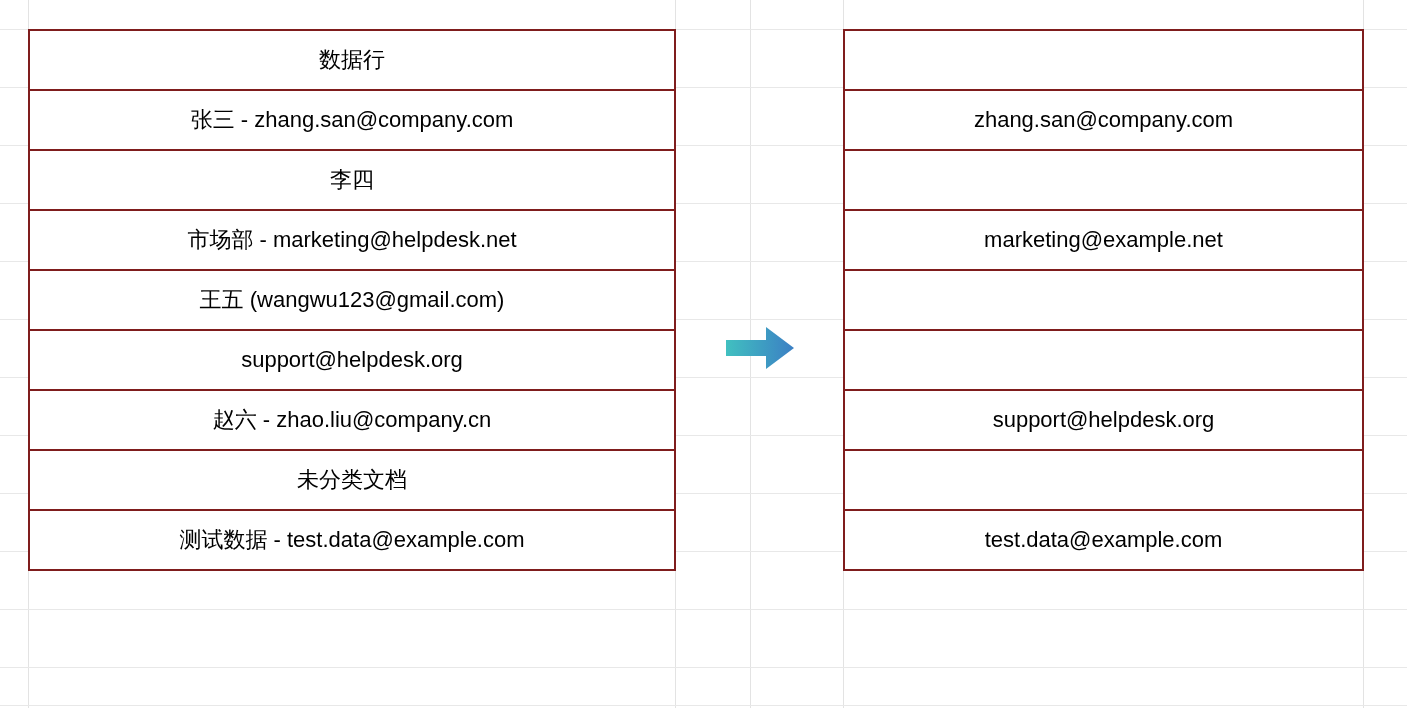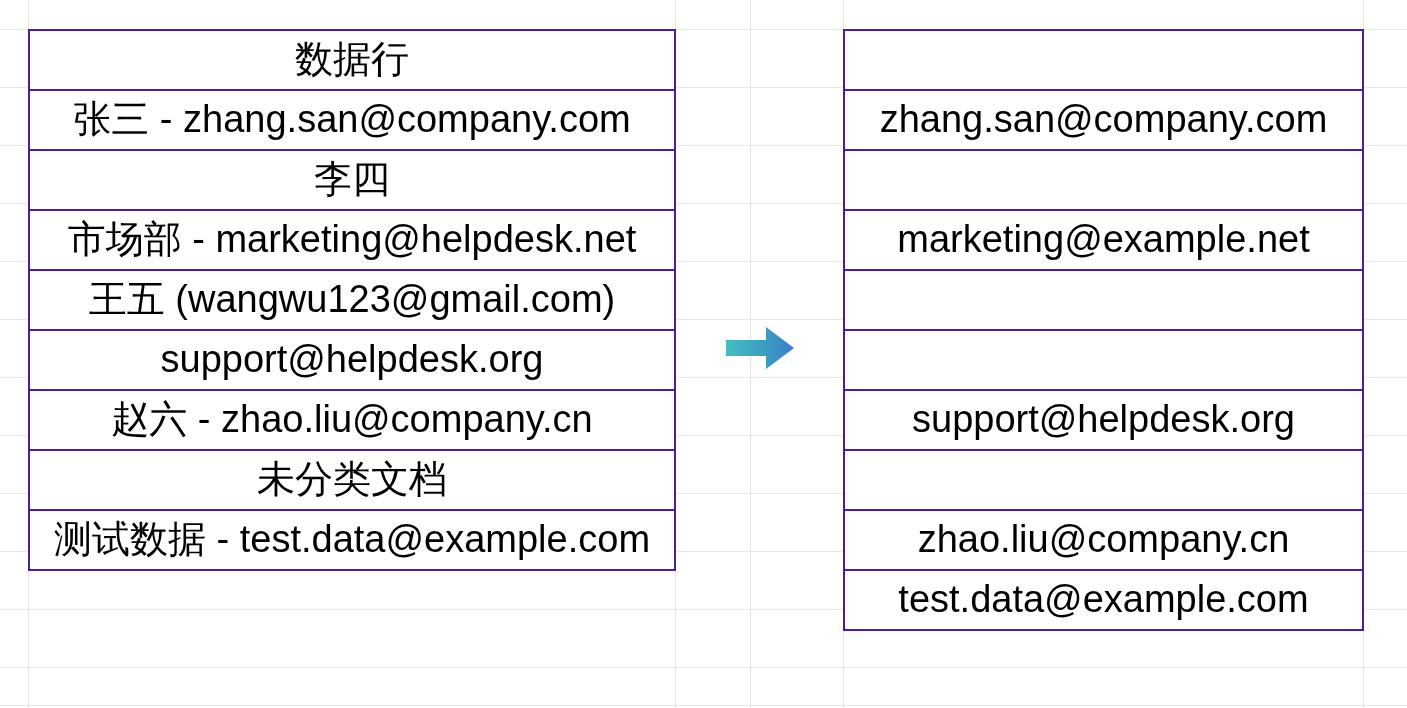--- a/index.html
+++ b/index.html
@@ -38,27 +38,27 @@
   }
 
   
   .sheet-table {
     position: absolute;
     border-collapse: collapse;
     table-layout: fixed;
     background: transparent;
   }
   .sheet-table td {
-    border: 2px solid #4c1d95;
+    border: 2px solid #7f1d1d;
     height: 58px;
     padding: 0 6px;
     text-align: center;
     vertical-align: middle;
     color: #000000;
-    font-size: 38px;
+    font-size: 22px;
     font-weight: 400;
     line-height: 1.05;
     white-space: nowrap;
     overflow: hidden;
     background: #ffffff;
   }
   .sheet-table td.empty-cell {
     color: transparent;
   }
 
@@ -173,21 +173,18 @@
       <tr>
         <td class="empty-cell"></td>
       </tr>
       <tr>
         <td>support@helpdesk.org</td>
       </tr>
       <tr>
         <td class="empty-cell"></td>
       </tr>
       <tr>
-        <td>zhao.liu@company.cn</td>
-      </tr>
-      <tr>
         <td>test.data@example.com</td>
       </tr>
     </tbody>
   </table>
 
 </div>
 
 </body></html>

